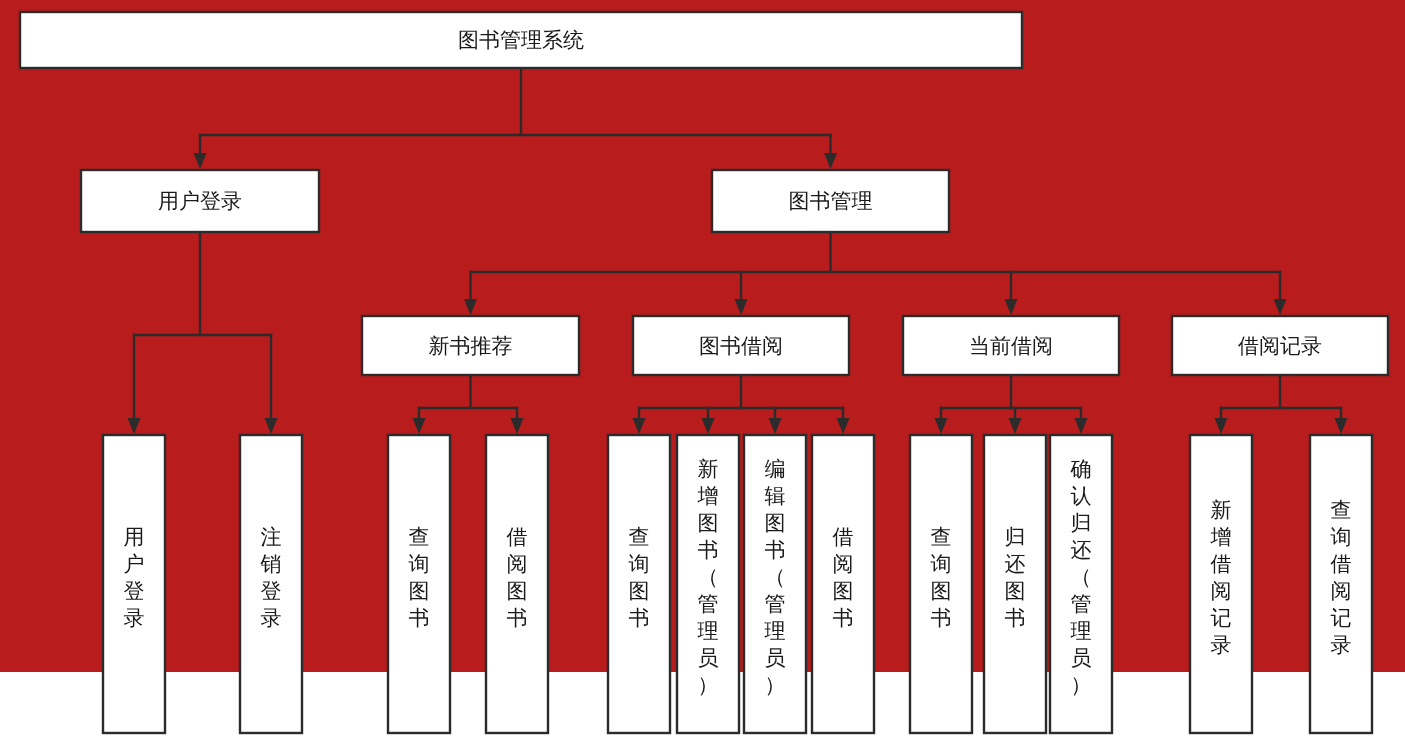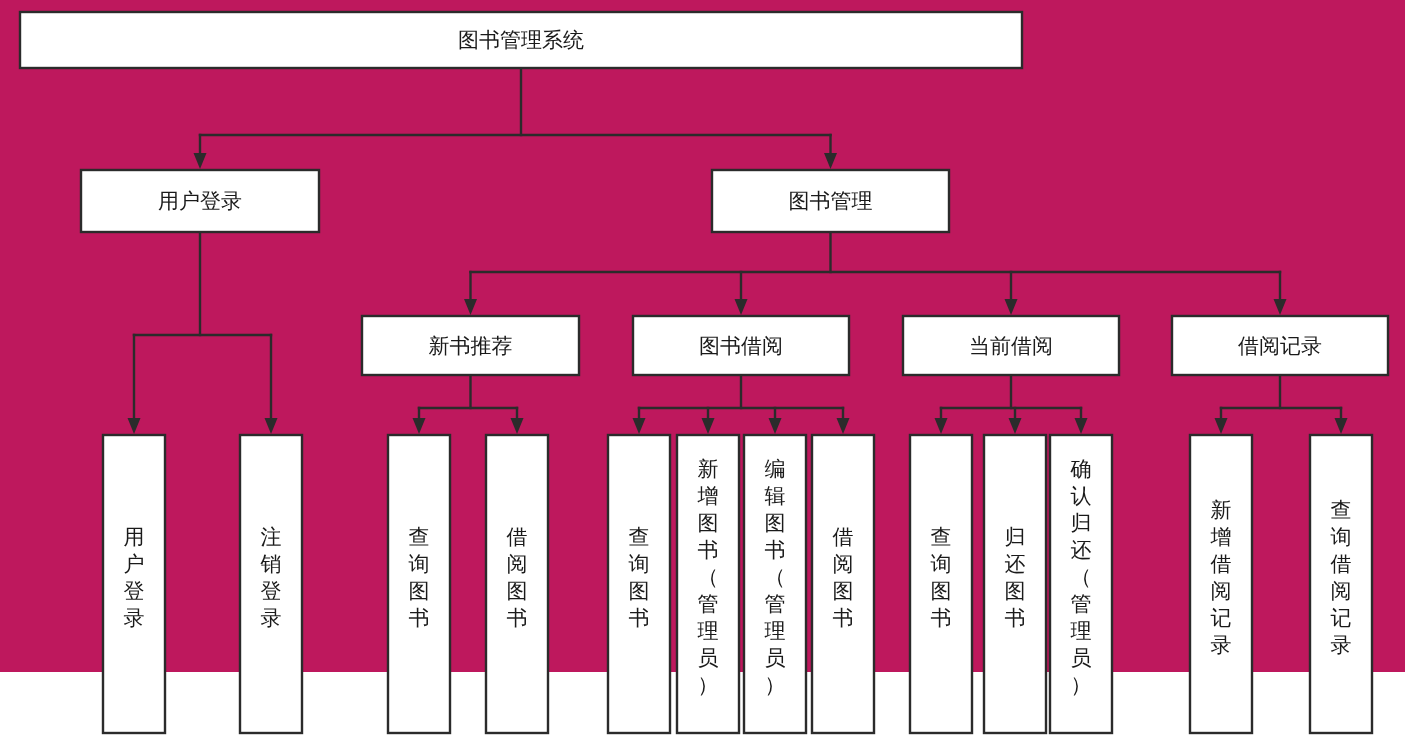--- a/index.html
+++ b/index.html
@@ -11,21 +11,21 @@
   body {
     width: 1405px;
     height: 747px;
     overflow: hidden;
     font-family: "DejaVu Sans", "Liberation Sans", sans-serif;
   }
   #diagram-root {
     position: relative;
     width: 1405px;
     height: 672px;
-    background: #be185d;
+    background: #b91c1c;
     text-decoration: underline;
   }
   svg.diagram {
     position: absolute;
     top: 0;
     left: 0;
     width: 1405px;
     height: 747px;
     display: block;
   }

